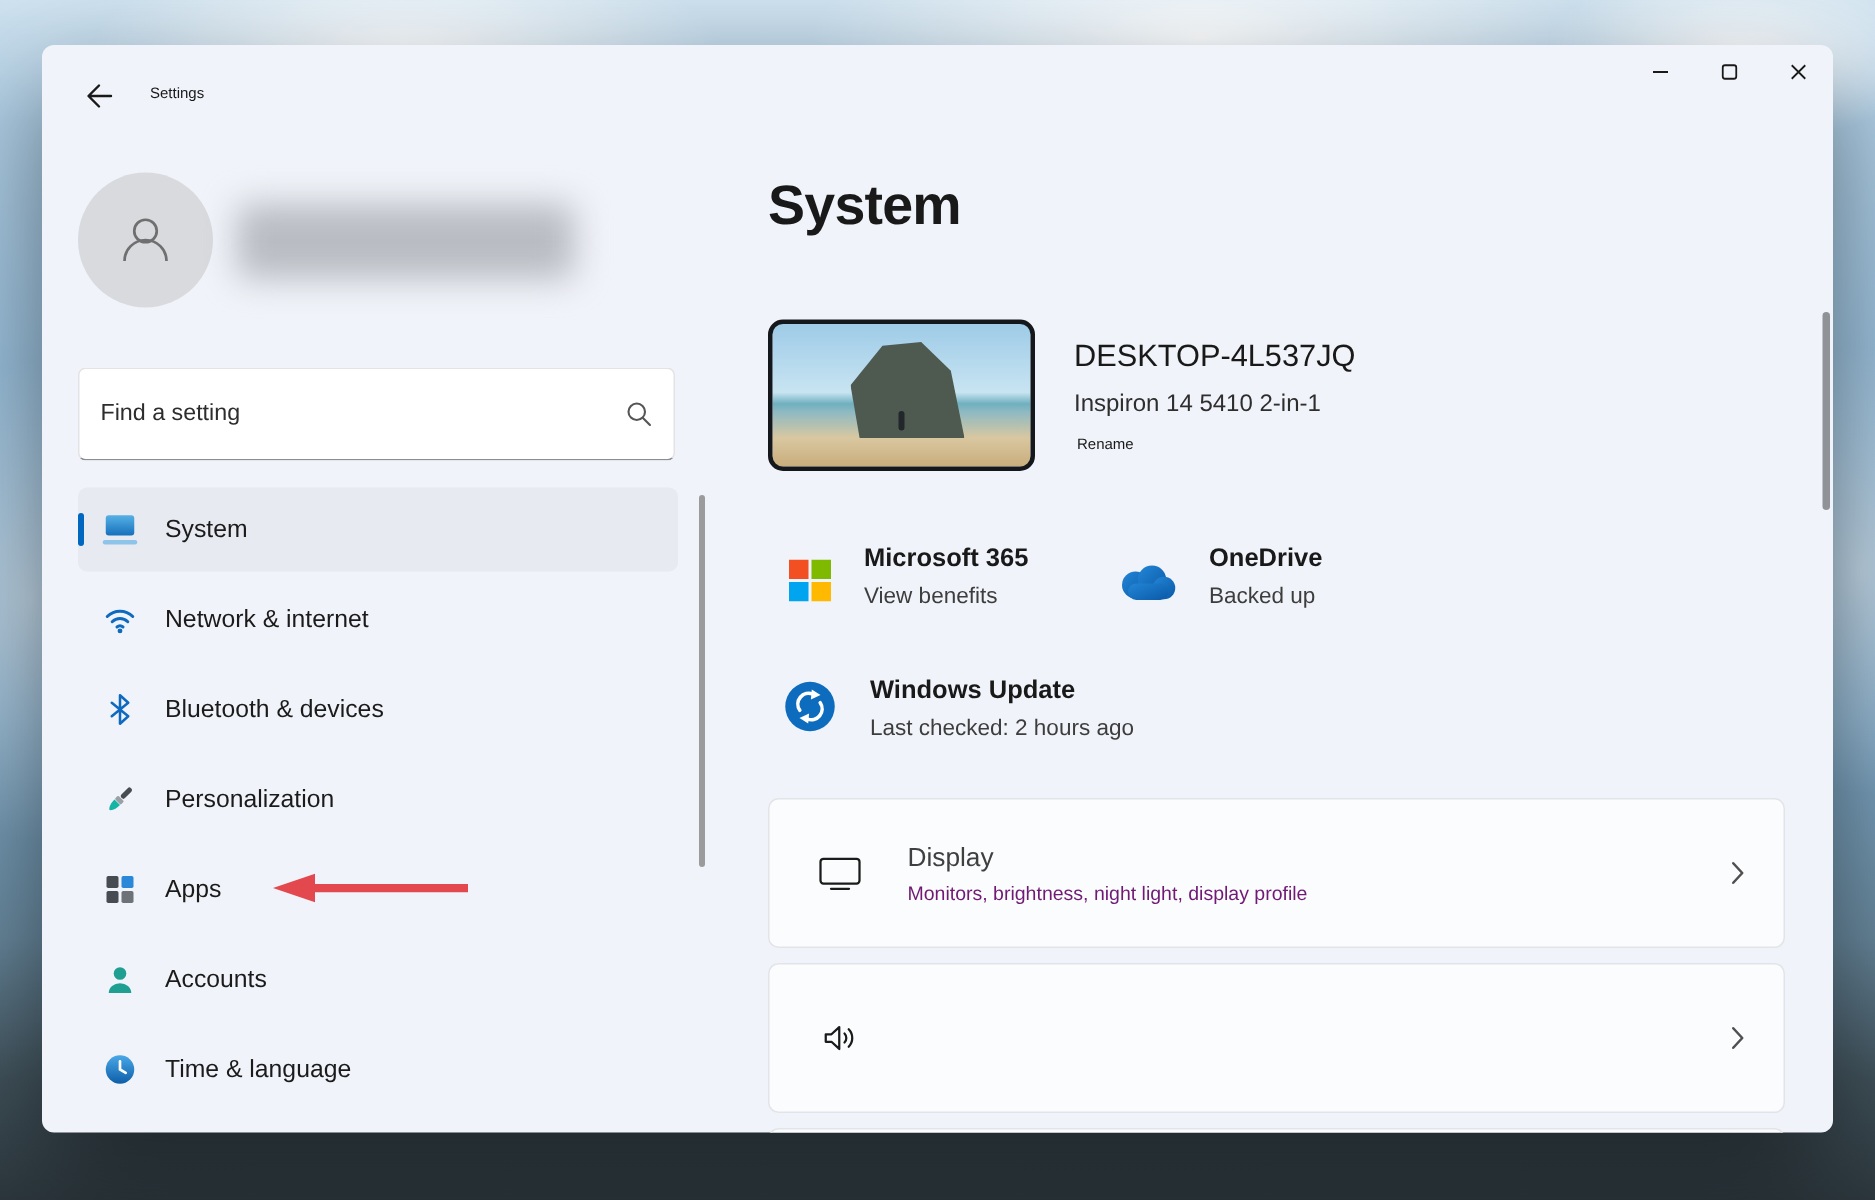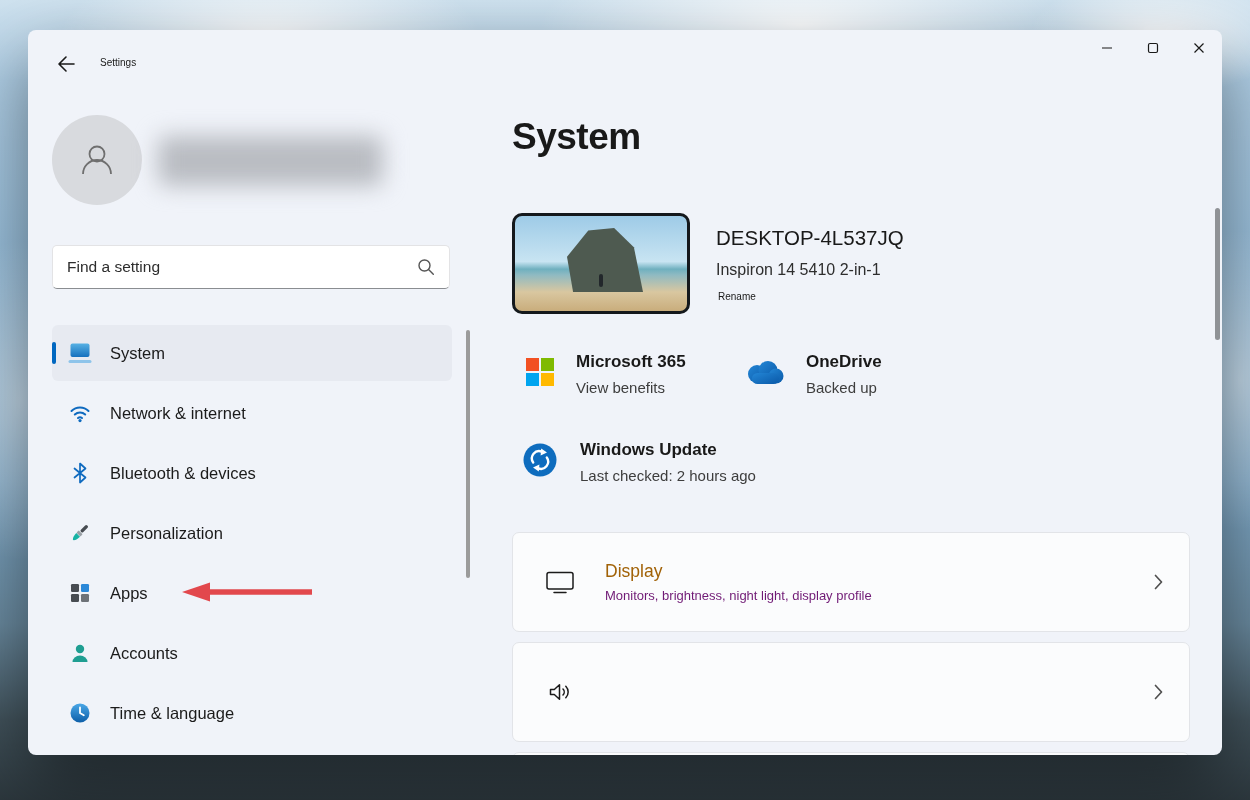--- a/index.html
+++ b/index.html
@@ -19,21 +19,21 @@
   .back-btn{position:absolute;left:20px;top:18px;width:36px;height:32px;background:transparent;border:none;cursor:pointer;
             display:flex;align-items:center;justify-content:center}
   .app-title{position:absolute;left:72px;top:27px;font-size:10px;color:#191919}
   .caption-buttons{position:absolute;right:0;top:0;display:flex}
   .caption-buttons button{width:46px;height:36px;background:transparent;border:none;display:flex;align-items:center;justify-content:center;cursor:pointer}
 
   .avatar{position:absolute;left:24px;top:85px;width:90px;height:90px;border-radius:50%;background:#d8dade;
           display:flex;align-items:center;justify-content:center;cursor:pointer}
   .user-blur{position:absolute;left:130px;top:106px;width:225px;height:50px;background:#b9bcc2;border-radius:8px;filter:blur(11px)}
 
-  .search-box{position:absolute;left:24px;top:215px;width:398px;height:44px;background:#fff;
+  .search-box{position:absolute;left:24px;top:215px;width:398px;height:62px;background:#fff;
               border:1px solid #e3e3e5;border-bottom:1px solid #8a8d91;border-radius:5px;
               display:flex;align-items:center;padding:0 14px}
   .search-input{flex:1;border:none;outline:none;font-family:inherit;font-size:15.5px;color:#1b1b1b;background:transparent}
   .search-input::placeholder{color:#2d2d2d;opacity:1}
   .search-icon{display:flex;margin-left:8px}
 
   .nav{position:absolute;left:24px;top:295px;width:400px;display:flex;flex-direction:column;gap:4px}
   .nav-item{position:relative;height:56px;display:flex;align-items:center;gap:18px;padding-left:16px;border-radius:6px;
             cursor:pointer;font-size:16.5px;color:#1b1b1b}
   .nav-item.selected{background:#e7eaf1}
@@ -46,35 +46,35 @@
   .device-thumb{position:absolute;left:484px;top:183px;width:178px;height:101px;border-radius:10px;border:3px solid #14181c;overflow:hidden;
                 background:linear-gradient(180deg,#9ecbe7 0%,#c8e4f2 48%,#6fb0bf 56%,#8fbac2 62%,#d9c7a0 80%,#c9ad7c 100%)}
   .thumb-rock{position:absolute;left:52px;top:12px;width:76px;height:64px;background:#4e5a50;
               clip-path:polygon(8% 100%,0% 45%,28% 4%,62% 0%,88% 30%,100% 100%)}
   .thumb-person{position:absolute;left:84px;top:58px;width:4px;height:13px;background:#22272b;border-radius:2px}
 
   .device-name{position:absolute;left:688px;top:196px;font-size:20.5px;font-weight:400;color:#191919}
   .device-model{position:absolute;left:688px;top:231px;font-size:16px;color:#2e2e2e}
   .device-rename{position:absolute;left:690px;top:261px;font-size:10px;color:#191919;cursor:pointer}
 
-  .tile{position:absolute;display:flex;align-items:center;gap:22px;cursor:pointer}
+  .tile{position:absolute;display:flex;align-items:flex-end;gap:22px;cursor:pointer}
   .tile-text{display:flex;flex-direction:column;gap:7px}
   .tile-title{font-size:17px;font-weight:700;color:#191919}
   .tile-sub{font-size:15px;color:#3d3d3d}
   .tile-m365{left:498px;top:312px;height:64px}
   .tile-onedrive{left:716px;top:312px;height:64px}
   .tile-update{left:494px;top:400px;height:64px}
 
   .card{position:absolute;left:484px;width:678px;height:100px;background:#fbfcfd;border:1px solid #e2e4e8;border-radius:7px;
         display:flex;align-items:center;padding:0 26px 0 30px;cursor:pointer}
   .card-display{top:502px}
   .card-sound{top:612px}
   .card-icon{width:34px;display:flex;justify-content:center;margin-right:28px}
   .card-text{display:flex;flex-direction:column;gap:6px}
-  .card-title{font-size:17.5px;color:#a16207}
+  .card-title{font-size:17.5px;color:#404040}
   .card-sub{font-size:13px;color:#701a75}
   .chevron{margin-left:auto;display:flex}
   .card-sliver{position:absolute;left:484px;top:722px;width:678px;height:12px;background:#fbfcfd;border:1px solid #e2e4e8;border-radius:7px 7px 0 0}
 
   .main-scrollbar{position:absolute;left:1187px;top:178px;width:5px;height:132px;border-radius:3px;background:#8f9296;cursor:pointer}
   .red-arrow{position:absolute;left:152px;top:550px}
 </style>
 </head>
 <body>
 

